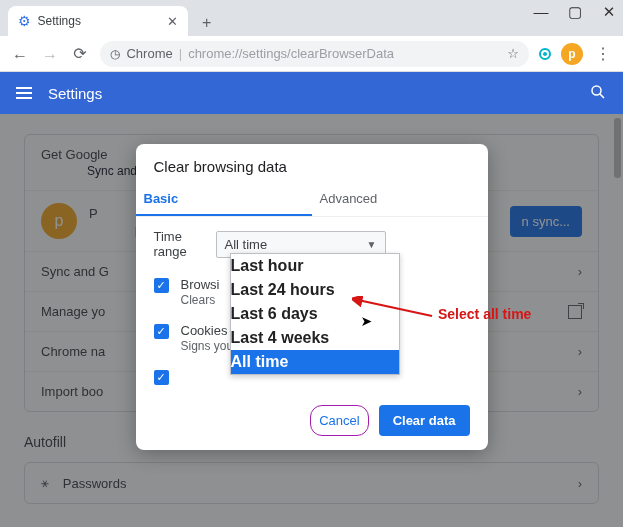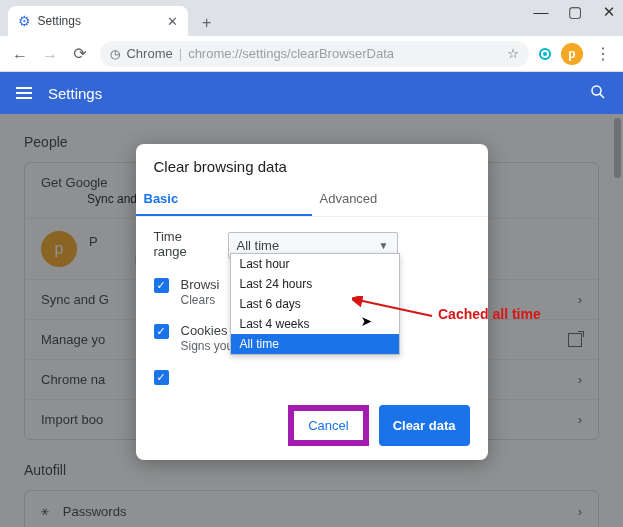--- a/index.html
+++ b/index.html
@@ -49,34 +49,34 @@
     .key-ic::before { content: "⚹"; font-size: 13px; color: #5f6368; }
 
     
     .dim { position: absolute; inset: 0; background: rgba(32,33,36,.5); }
     .dialog { position: absolute; top: 30px; left: 50%; transform: translateX(-50%); width: 352px; background: #fff; border-radius: 8px; box-shadow: 0 4px 20px rgba(0,0,0,.3); display: flex; flex-direction: column; padding-bottom: 14px; }
     .d-title { padding: 14px 18px 8px; font-size: 15px; color: #202124; }
     .tabs { display: flex; border-bottom: 1px solid #eee; }
     .tabn { flex: 1; text-align: left; padding: 8px; font-size: 13px; color: #5f6368; }
     .tabn.active { color: #1a73e8; font-weight: 600; border-bottom: 2px solid #1a73e8; }
     .d-body { padding: 12px 18px 4px; position: relative; }
-    .row-tr { display: flex; align-items: flex-end; gap: 12px; margin-bottom: 10px; }
+    .row-tr { display: flex; align-items: center; gap: 0; margin-bottom: 10px; }
     .lbl { color: #3c4043; width: 62px; }
     .select { flex: 1; max-width: 170px; border: 1px solid #bcc0c4; border-radius: 2px; padding: 5px 8px; display: flex; justify-content: space-between; align-items: center; color: #3c4043; background: #f7f8f9; }
     .select .tri { color: #5f6368; font-size: 10px; }
     .dropdown { position: absolute; top: 36px; left: 94px; width: 170px; background: #fff; border: 1px solid #bcc0c4; box-shadow: 0 2px 6px rgba(0,0,0,.2); z-index: 10; }
-    .opt { padding: 3px 9px; font-size: 12px; color: #222; }
+    .opt { padding: 3px 0; font-size: 16px; color: #222; font-weight: bold; }
     .opt.selected { background: #1a73e8; color: #fff; }
     .cursor { position: absolute; left: 225px; top: 96px; z-index: 12; font-size: 14px; color: #000; text-shadow: 0 0 2px #fff; pointer-events: none; }
     .chk-row { display: flex; gap: 12px; padding: 8px 0; }
     .chk { width: 15px; height: 15px; background: #1a73e8; border-radius: 2px; display: flex; align-items: center; justify-content: center; color: #fff; font-size: 11px; flex-shrink: 0; margin-top: 1px; }
     .chk-body .t { color: #3c4043; }
     .chk-body .s { color: #5f6368; font-size: 12px; margin-top: 1px; }
     .d-footer { display: flex; justify-content: flex-end; gap: 10px; padding: 8px 18px 0; }
-    .btn-cancel { border: 6px solid #a21caf; background: #fff; color: #1a73e8; padding: 7px 14px; border-radius: 0; font-size: 13px; }
+    .btn-cancel { border: 1px solid #a21caf; background: #fff; color: #1a73e8; padding: 7px 8px; border-radius: 12px; font-size: 13px; }
     .btn-clear { background: #1a73e8; color: #fff; border: none; padding: 7px 14px; border-radius: 4px; font-size: 13px; font-weight: 600; }
 
     
     .anno { position: absolute; z-index: 20; pointer-events: none; }
     .arrow-svg { position: absolute; top: 182px; left: 352px; }
     .anno-text { position: absolute; top: 192px; left: 438px; color: #d61515; font-weight: 700; font-size: 14px; }
 
     .scrollbar-fake { position: absolute; right: 2px; top: 4px; width: 7px; height: 60px; background: #c1c1c1; border-radius: 3px; }
   </style>
 </head>
@@ -125,38 +125,38 @@
     <span class="blue-title">Settings</span>
     <span class="search-mag">
       <svg width="18" height="18" viewBox="0 0 24 24" fill="none" stroke="white" stroke-width="2">
           <circle cx="10" cy="10" r="6"></circle>
           <line x1="20" y1="20" x2="14.5" y2="14.5"></line>
         </svg>
     </span>
   </div>
   <div class="content">
     <div class="scrollbar-fake"></div>
-    <div class="section-title">People</div>
     <div class="card" style="margin-bottom:22px">
       <div class="crow">
         <div>
           <div>Get Google</div>
           <div class="sub">Sync and p</div>
         </div>
       </div>
       <div class="crow">
         <div style="display:flex;align-items:center">
           <div class="avatar-big">
               <span>p</span>
             </div>
           <div>
             <div>P</div>
             <div class="sub">p</div>
           </div>
         </div>
+        <button class="sync-btn">n sync...</button>
       </div>
       <div class="crow">
           <span>Sync and G</span>
           <span class="chev">›</span>
         </div>
       <div class="crow">
           <span>Manage yo</span>
           <span class="ext-ic"></span>
         </div>
       <div class="crow">
@@ -230,16 +230,16 @@
     </div>
 
     <svg class="anno arrow-svg" width="90" height="30">
       <defs>
           <marker id="ah" markerWidth="8" markerHeight="8" refX="2" refY="3" orient="auto">
             <path d="M0,0 L0,6 L6,3 z" fill="#d61515"></path>
           </marker>
         </defs>
       <line x1="80" y1="20" x2="6" y2="4" stroke="#d61515" stroke-width="2.2" marker-end="url(#ah)"></line>
     </svg>
-    <div class="anno anno-text">Cached all time</div>
+    <div class="anno anno-text">Select all time</div>
 
   </div>
 </div>
 
 </body></html>

